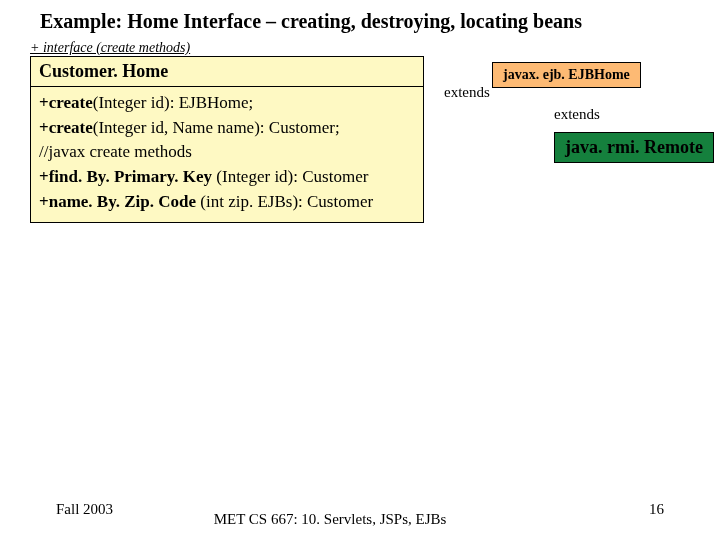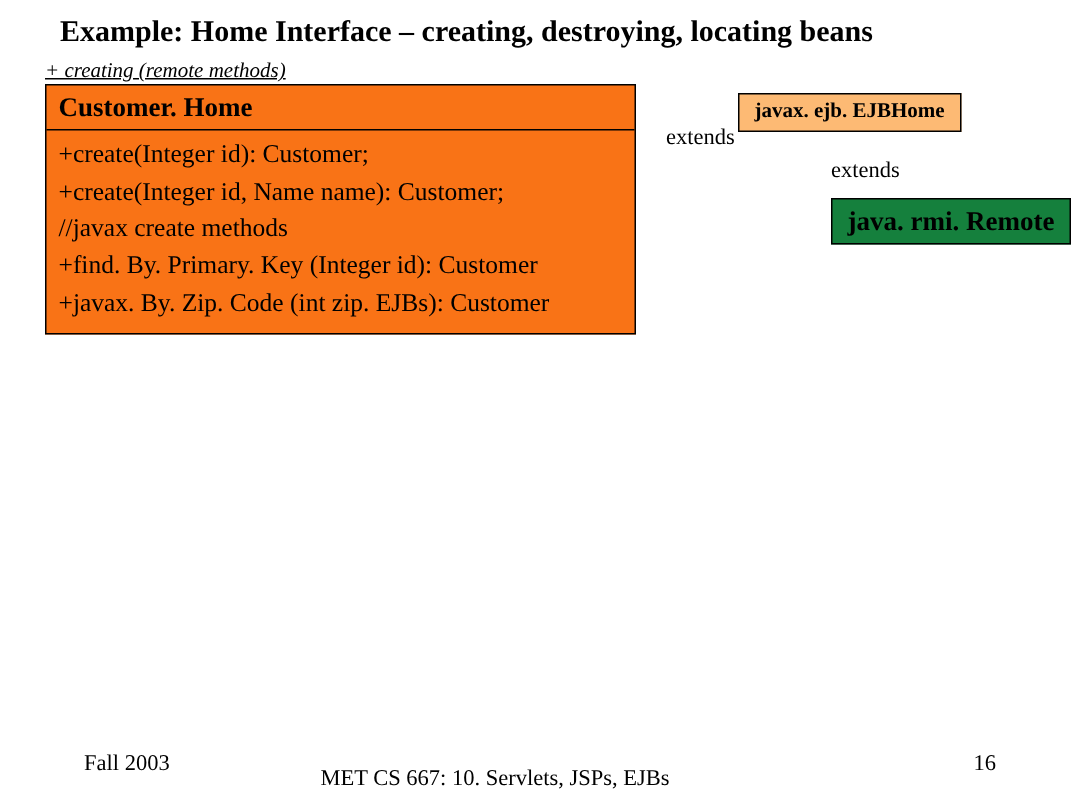--- a/index.html
+++ b/index.html
@@ -25,34 +25,34 @@
     font-size: 14px;
     font-style: italic;
     text-decoration: underline;
   }
   .uml-class {
     position: absolute;
     top: 56px;
     left: 30px;
     width: 394px;
     border: 1px solid #000;
-    background: #f97316;
+    background: #fef9c3;
   }
   .uml-class .class-name {
     font-weight: bold;
     font-size: 18px;
     padding: 4px 8px;
     border-bottom: 1px solid #000;
   }
   .uml-class .methods {
     padding: 4px 8px 8px 8px;
     font-size: 17px;
     line-height: 1.45;
   }
-  .methods .method-name { font-weight: normal; }
+  .methods .method-name { font-weight: bold; }
   .extends1 {
     position: absolute;
     top: 84px;
     left: 444px;
     font-size: 15px;
   }
   .box-ejbhome {
     position: absolute;
     top: 62px;
     left: 492px;
@@ -86,30 +86,30 @@
     font-size: 15px;
   }
   .footer-left { position: absolute; left: 56px; bottom: 10px; }
   .footer-center { position: absolute; left: 0; width: 660px; text-align: center; bottom: 0; }
   .footer-right { position: absolute; right: 56px; bottom: 10px; }
 </style>
 </head>
 <body>
 
 <div class="slide-title">Example: Home Interface – creating, destroying, locating beans</div>
-<div class="stereotype">+ creating (remote methods)</div>
+<div class="stereotype">+ interface (create methods)</div>
 
 <div class="uml-class">
   <div class="class-name">Customer. Home</div>
   <div class="methods">
-    <div><span class="method-name">+create</span><span>(Integer id): Customer;</span></div>
+    <div><span class="method-name">+create</span><span>(Integer id): EJBHome;</span></div>
     <div><span class="method-name">+create</span><span>(Integer id, Name name): Customer;</span></div>
     <div><span class="method-name"></span><span>//javax create methods</span></div>
     <div><span class="method-name">+find. By. Primary. Key</span><span> (Integer id): Customer</span></div>
-    <div><span class="method-name">+javax. By. Zip. Code</span><span> (int zip. EJBs): Customer</span></div>
+    <div><span class="method-name">+name. By. Zip. Code</span><span> (int zip. EJBs): Customer</span></div>
   </div>
 </div>
 
 <div class="extends1">extends</div>
 <div class="box-ejbhome">javax. ejb. EJBHome</div>
 <div class="extends2">extends</div>
 <div class="box-remote">java. rmi. Remote</div>
 
 <div class="footer">
   <div class="footer-left">Fall 2003</div>

